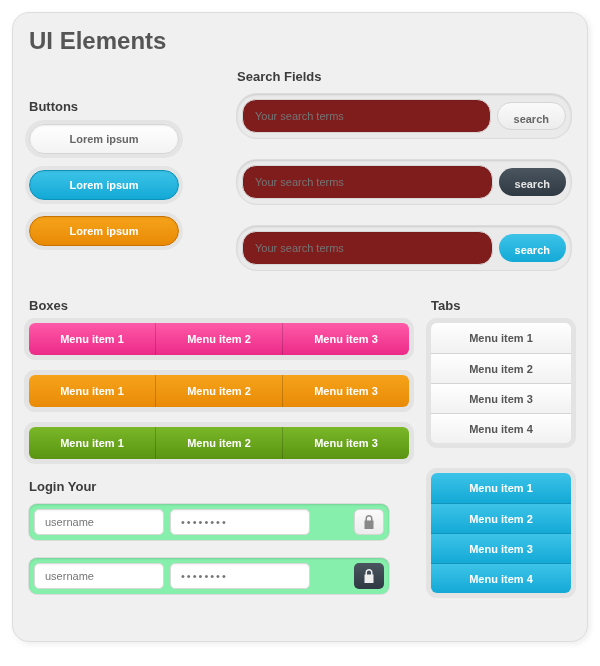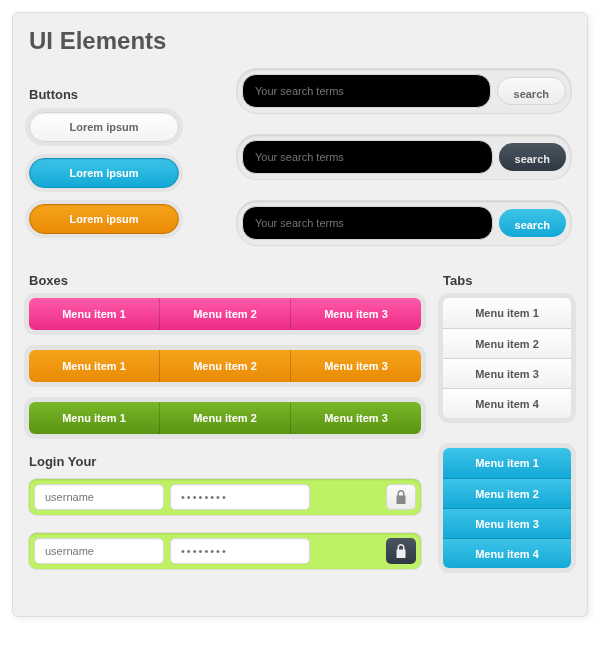--- a/index.html
+++ b/index.html
@@ -6,21 +6,21 @@
   body {
     font-family: Arial, Helvetica, sans-serif;
     background: #fff;
     width: 600px;
     height: 666px;
     padding: 12px;
   }
   .panel {
     background: #f0f0f0;
     border: 1px solid #ddd;
-    border-radius: 6px;
+    border-radius: 17px;
     padding: 14px 16px 18px 16px;
     box-shadow: 2px 2px 6px rgba(0,0,0,0.08);
   }
   h1 {
     font-size: 24px;
     font-weight: bold;
     color: #555;
     margin-bottom: 14px;
   }
   h2 {
@@ -60,21 +60,21 @@
     display:flex;
     align-items:center;
     box-shadow: inset 0 1px 2px rgba(0,0,0,0.12), 0 0 0 1px #dcdcdc;
     margin-bottom: 22px;
   }
   .search-input {
     flex:1;
     height:28px;
     border-radius:14px;
     border:1px solid #d8d8d8;
-    background:#000000;
+    background:#7f1d1d;
     padding:16px 12px;
     font-size:11px;
     color:#999;
     outline:none;
     box-shadow: inset 0 1px 2px rgba(0,0,0,0.05);
   }
   .search-btn {
     height:28px;
     border-radius:14px;
     padding:10px 16px;
@@ -131,26 +131,26 @@
     cursor:pointer;
   }
   .vmenu .vitem + .vitem { border-top:1px solid rgba(0,0,0,0.12); }
   .vm-white .vitem { background: linear-gradient(#ffffff,#f1f1f1); color:#555; }
   .vm-blue  .vitem { background: linear-gradient(#3dc3e8,#13a9d6); color:#fff; }
 
   
   .login-box {
     display:flex;
     align-items:center;
-    background:#bef264;
+    background:#86efac;
     border-radius:8px;
     padding:5px;
     box-shadow: inset 0 1px 2px rgba(0,0,0,0.12), 0 0 0 1px #dcdcdc;
     margin-bottom:18px;
-    width: 392px;
+    width: 360px;
   }
   .login-box input {
     height:26px;
     border-radius:5px;
     border:1px solid #d8d8d8;
     background:#fff;
     padding:0 10px;
     font-size:11px;
     color:#888;
     outline:none;
@@ -179,20 +179,21 @@
   <div class="row">
 
     <div class="col-buttons">
       <h2>Buttons</h2>
       <div class="btn btn-white">Lorem ipsum</div>
       <div class="btn btn-blue">Lorem ipsum</div>
       <div class="btn btn-orange">Lorem ipsum</div>
     </div>
 
     <div class="col-search">
+      <h2>Search Fields</h2>
 
       <div class="search-wrap">
         <input class="search-input" placeholder="Your search terms" style="">
         <button class="search-btn sb-light">search</button>
       </div>
 
       <div class="search-wrap">
         <input class="search-input" placeholder="Your search terms" style="">
         <button class="search-btn sb-dark">search</button>
       </div>

